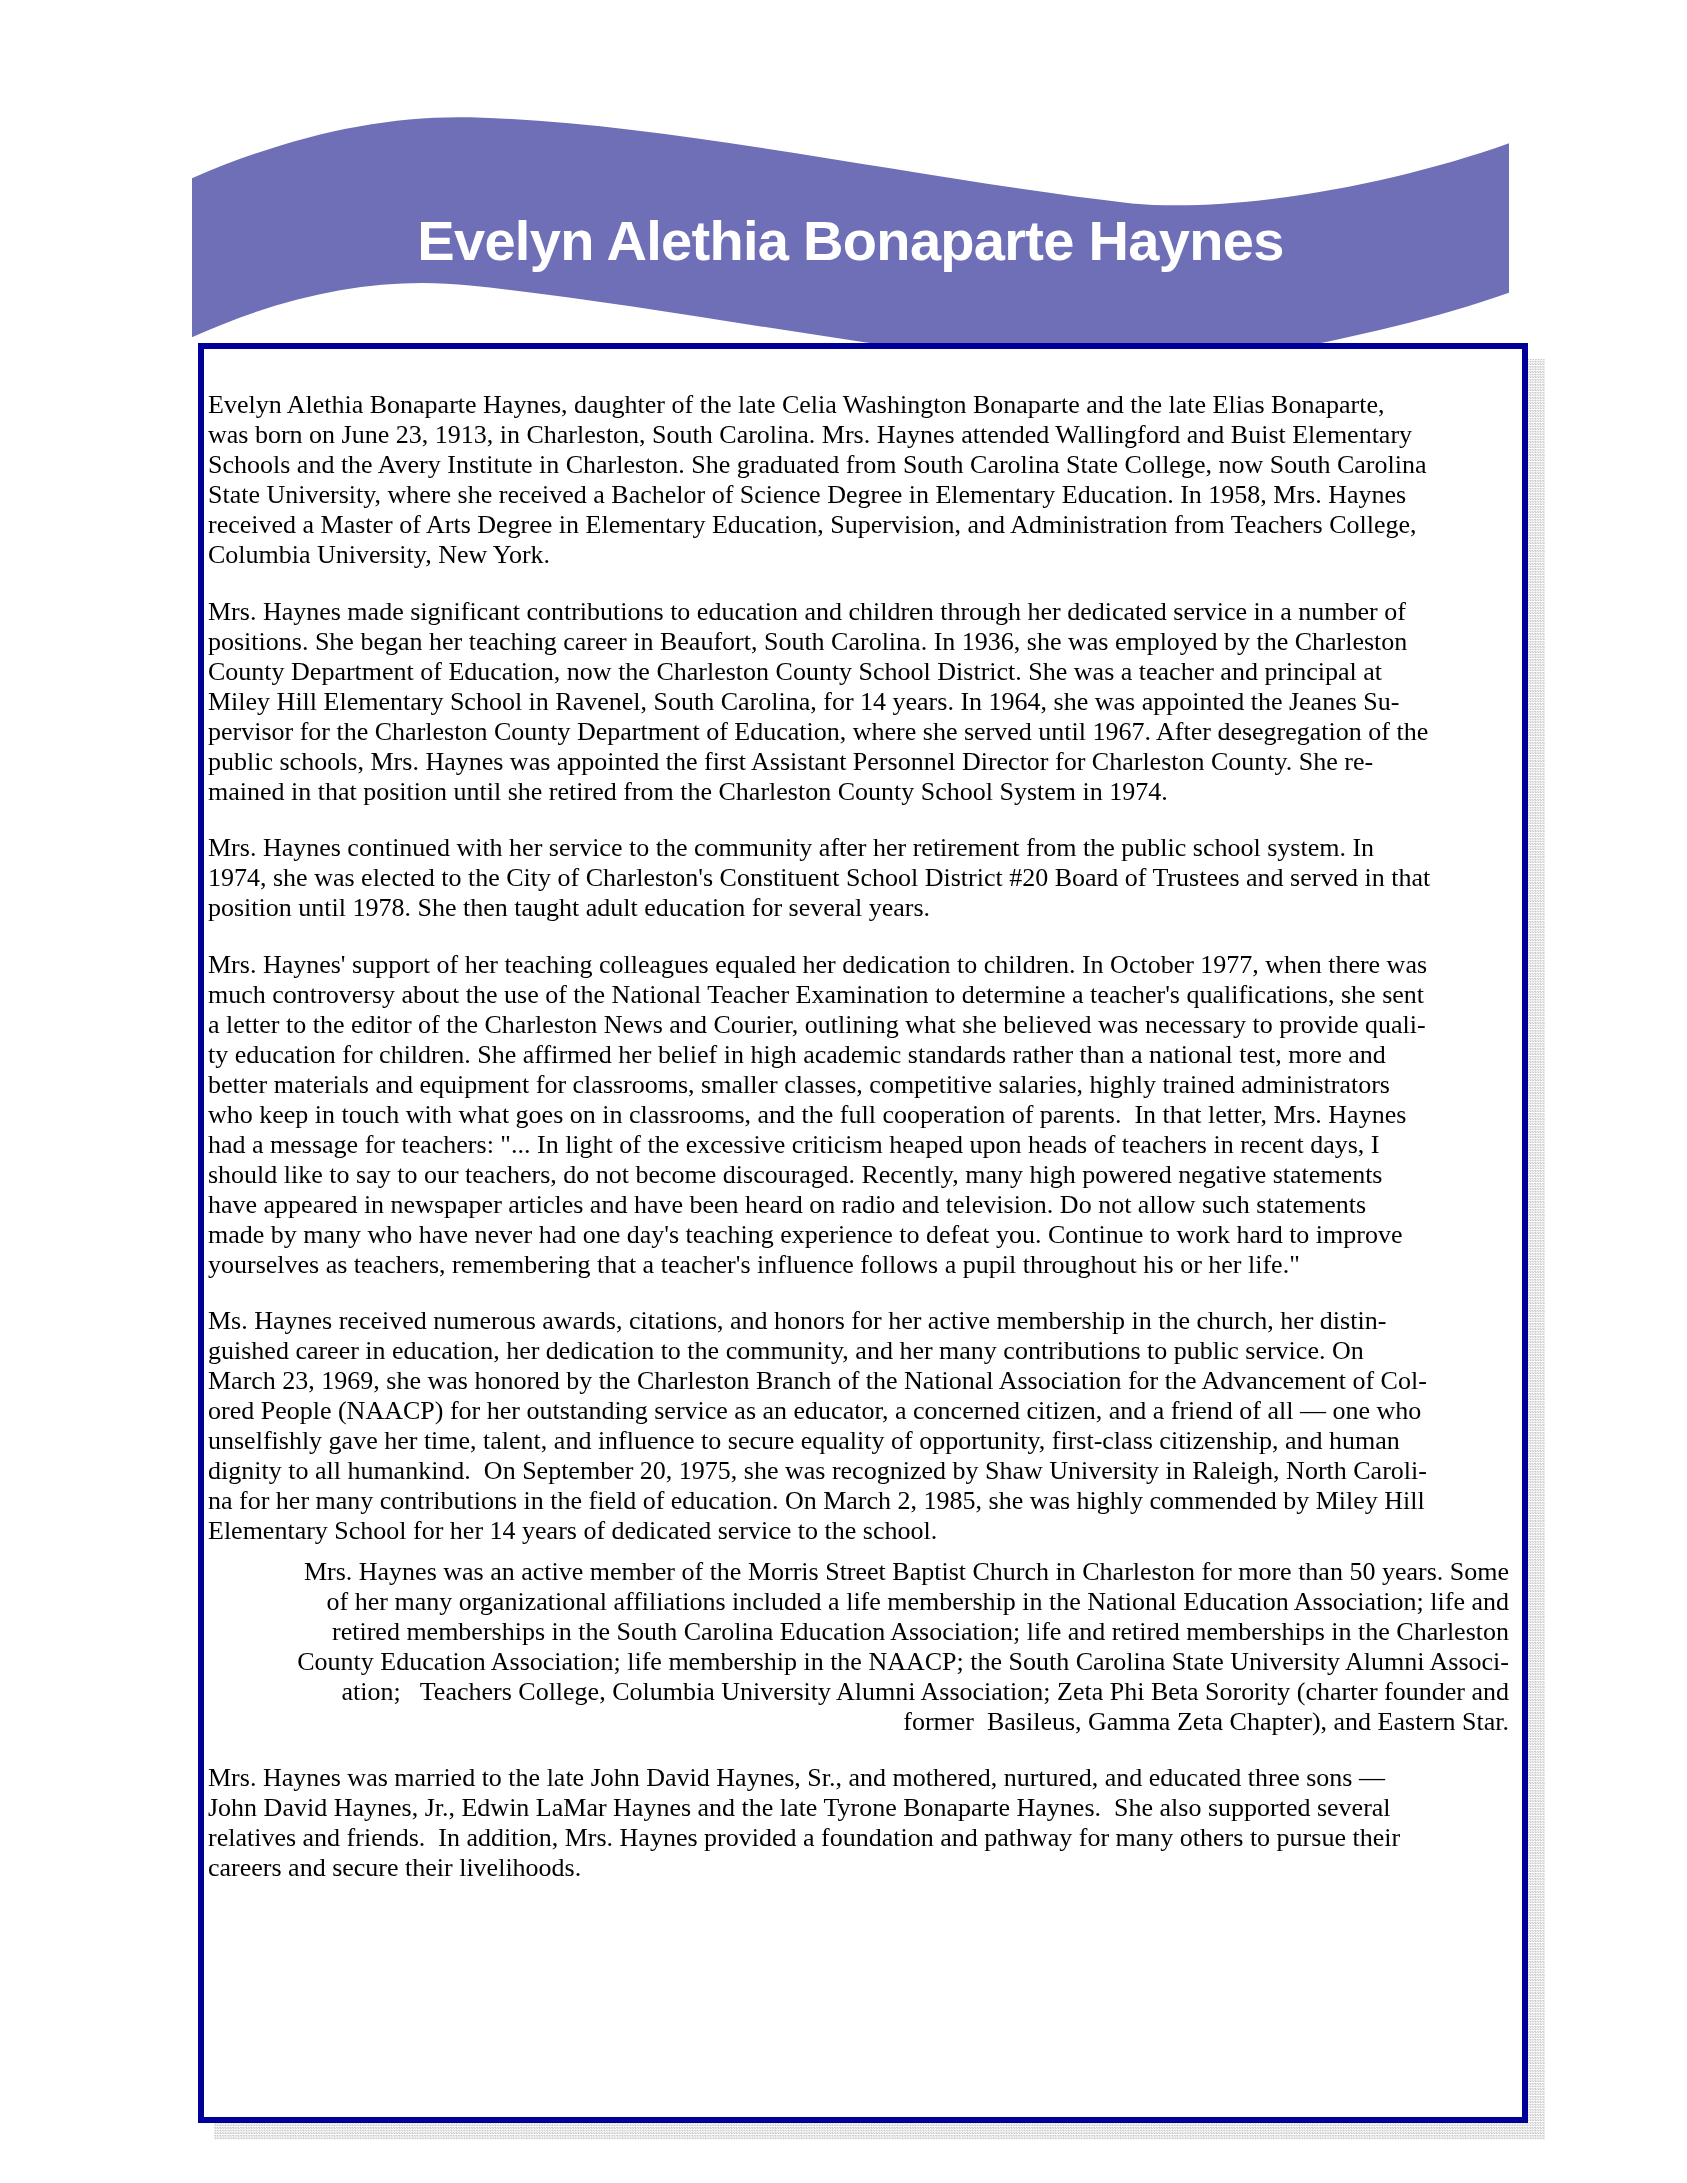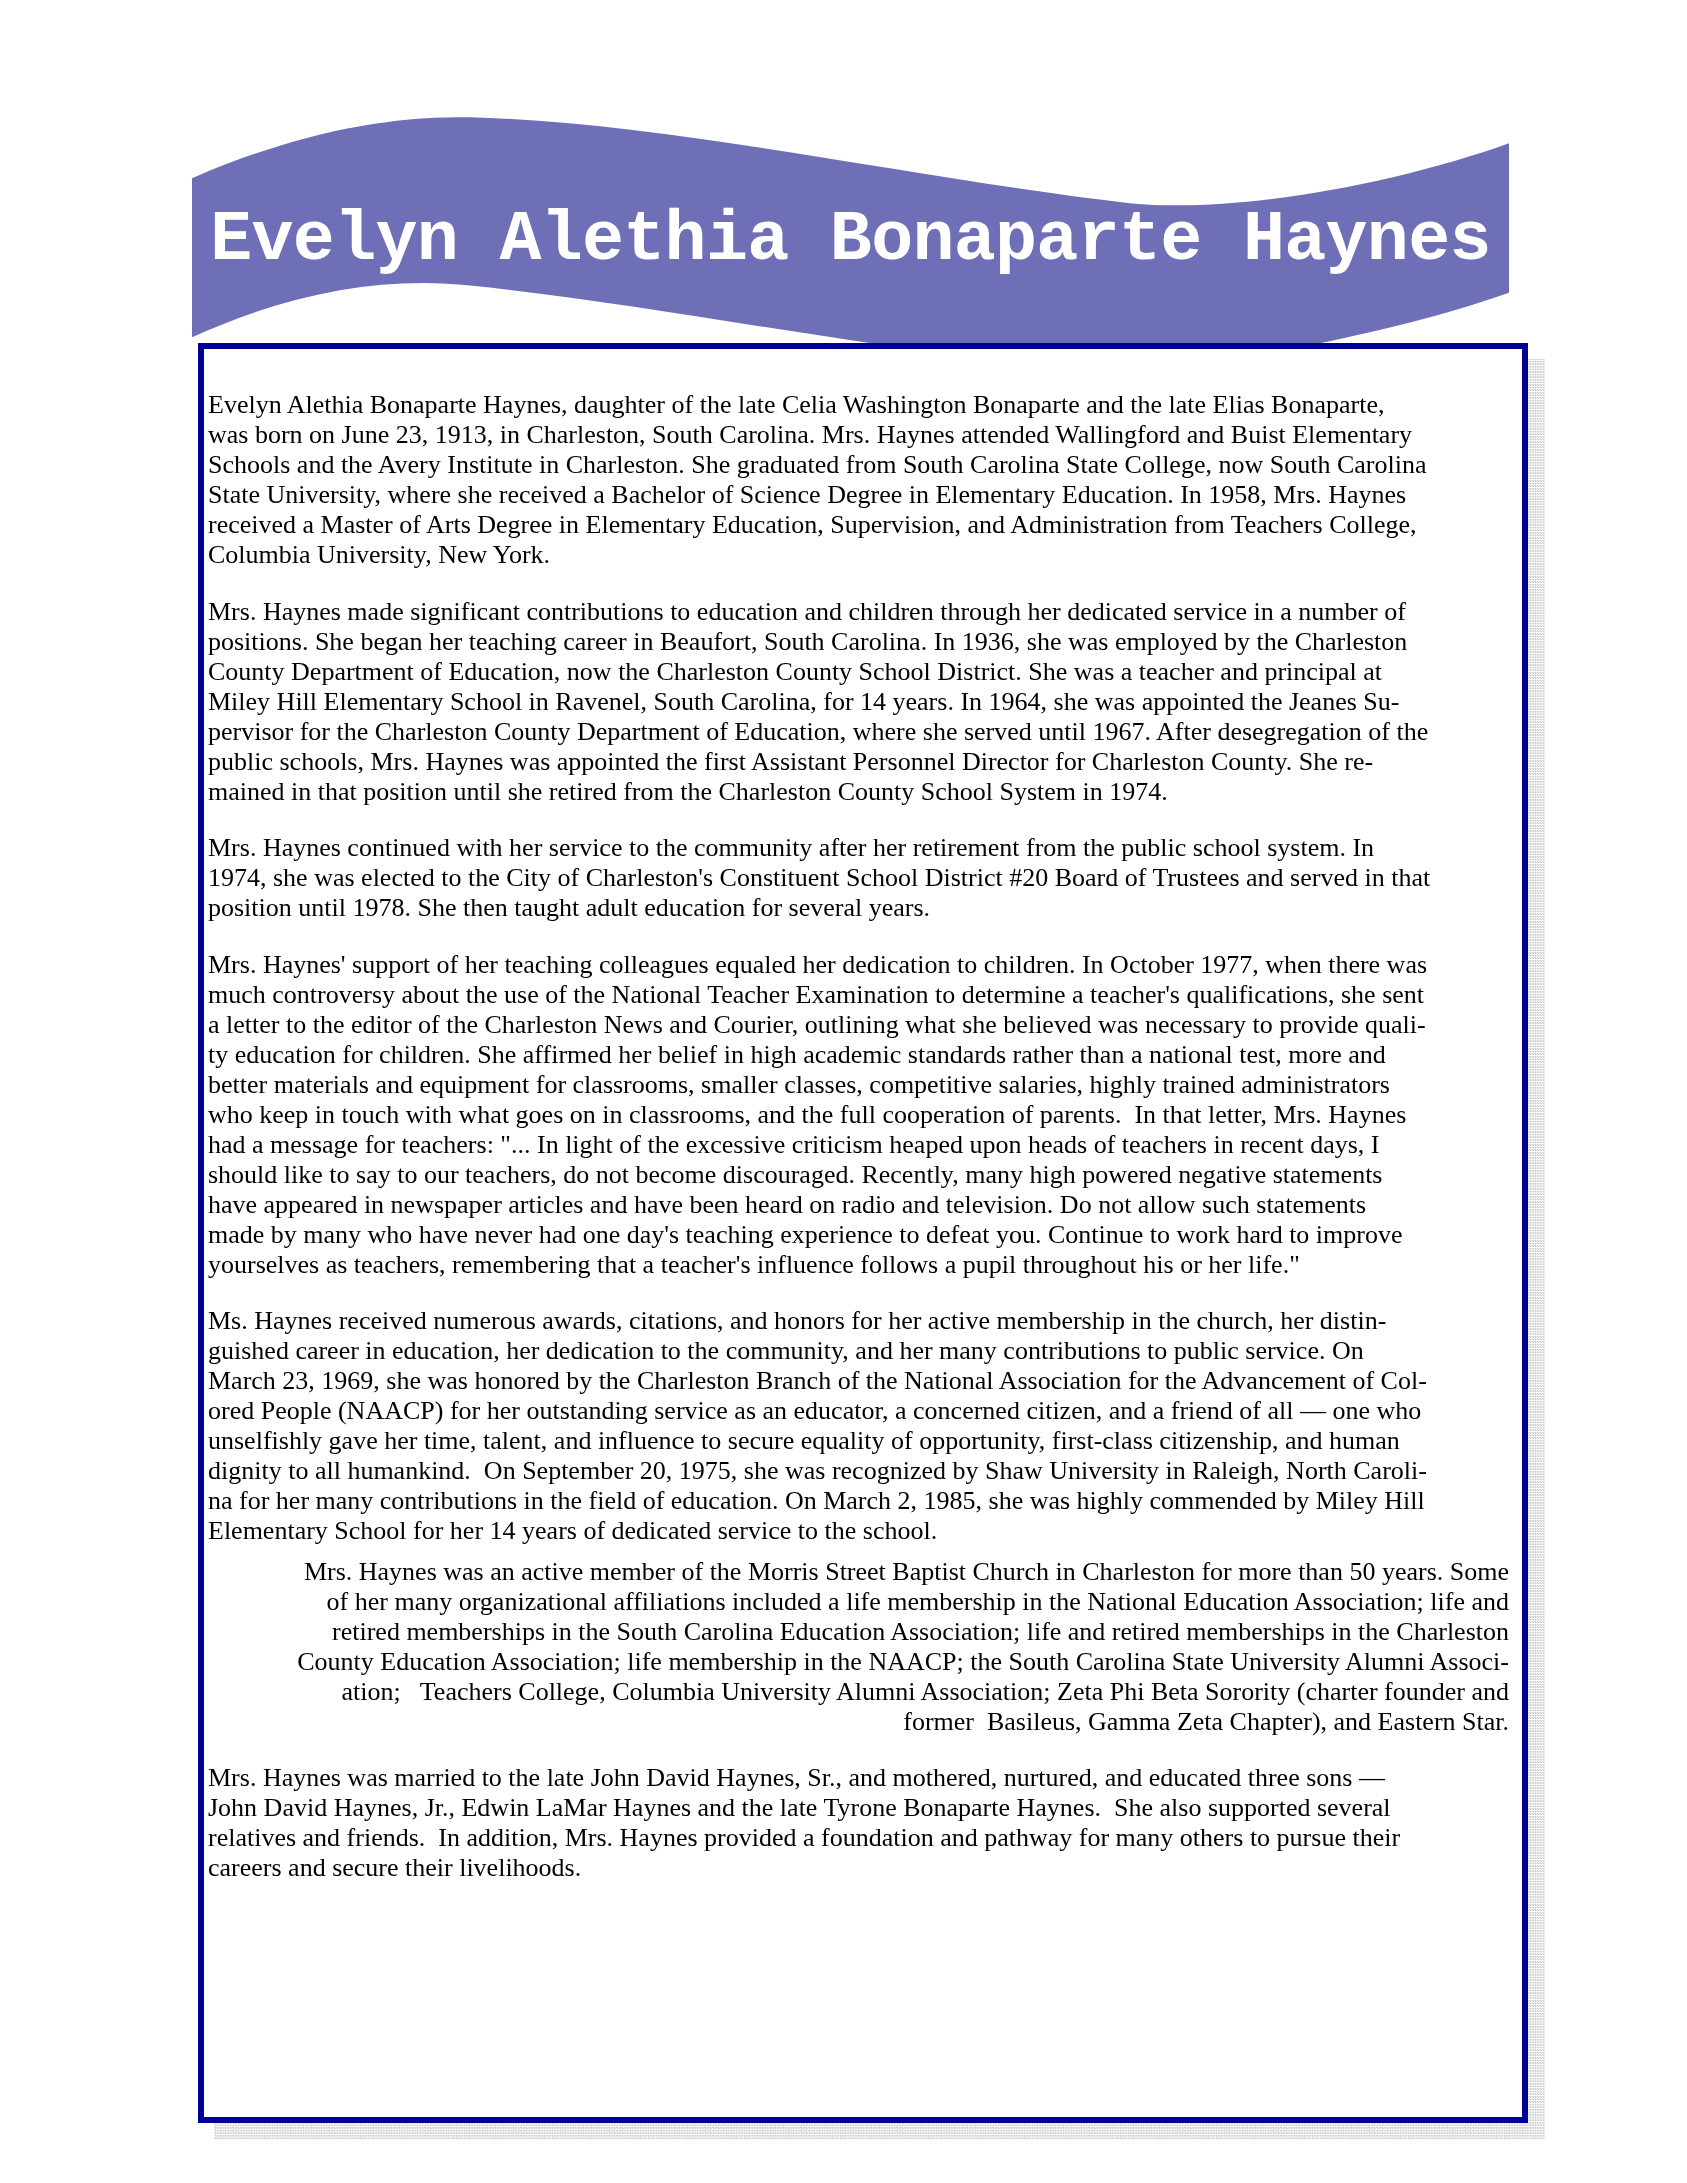--- a/index.html
+++ b/index.html
@@ -12,23 +12,23 @@
   }
   
   .banner{
     position:absolute;left:192px;top:112px;
     width:1317px;height:265px;
   }
   .banner svg{position:absolute;left:0;top:0;width:100%;height:100%;}
   .banner-title{
     position:absolute;left:0;top:79px;width:1317px;height:99px;
     display:flex;align-items:center;justify-content:center;
-    font-family:Liberation Mono, monospace;
+    font-family:Liberation Sans, sans-serif;
     font-weight:bold;
-    font-size:70px;
+    font-size:56px;
     letter-spacing:-0.7px;
     color:var(--title-white,#ffffff);
     white-space:nowrap;
   }
   
   .box-shadow{
     position:absolute;left:214px;top:359px;
     width:1331px;height:1781px;
     background-color:var(--shadow-gray,#d9d9d9);
     background-image:repeating-conic-gradient(#c9c9c9 0% 25%, #ffffff 0% 50%);

